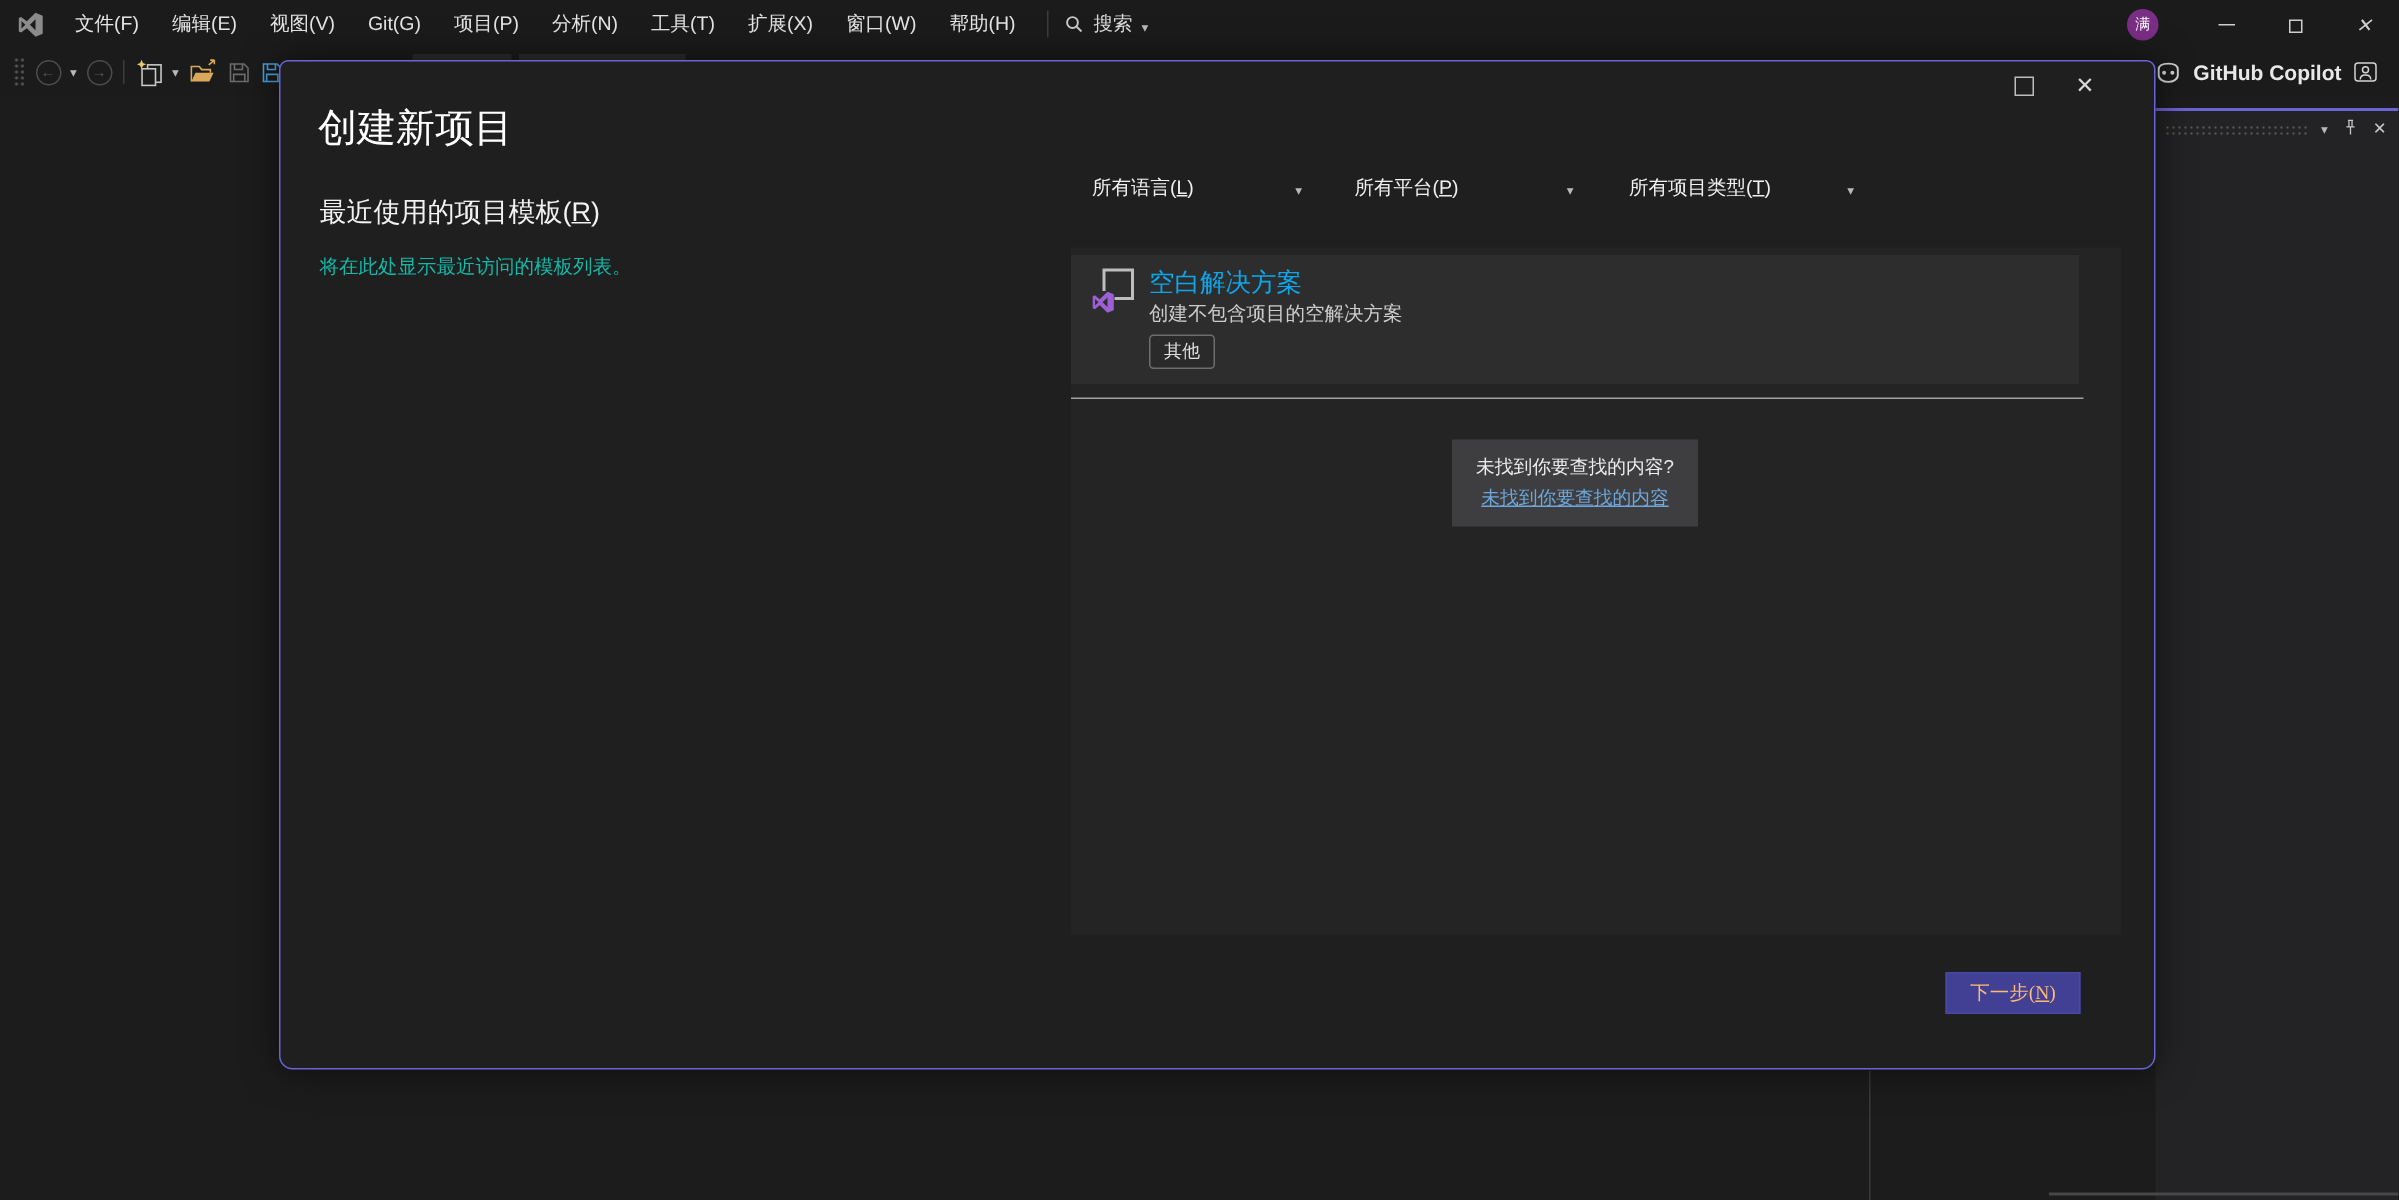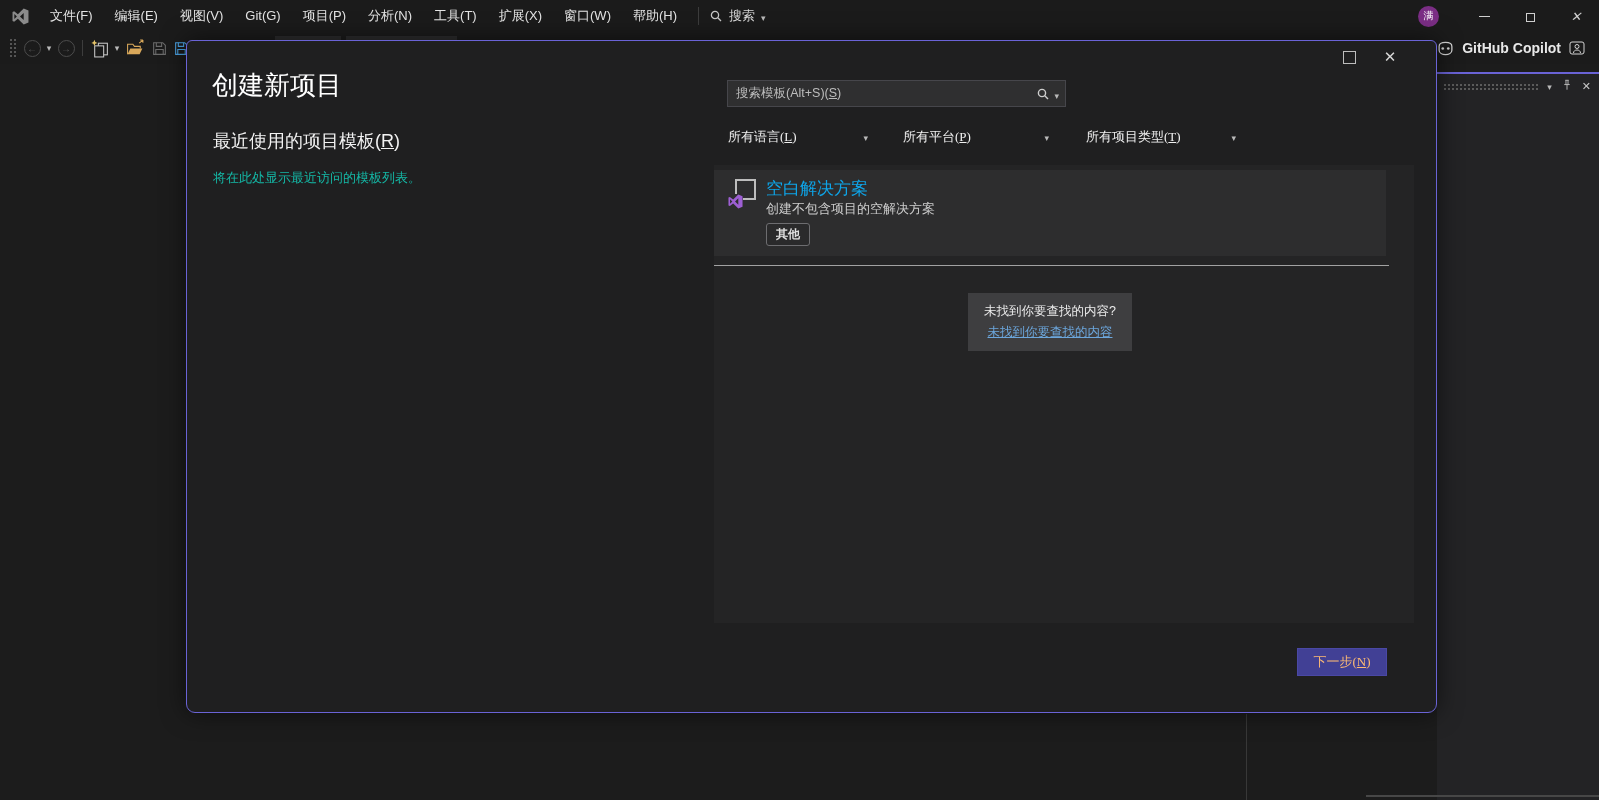--- a/index.html
+++ b/index.html
@@ -66,35 +66,35 @@
   .dlg-title { position:absolute; left:25px; top:27px; font-size:26px; color:#ffffff; }
   .recent-header { position:absolute; left:26px; top:88px; font-size:18px; color:#f2f2f2;text-align:center; }
   .recent-hint { position:absolute; left:26px; top:128px; font-size:13px; color:#14b8a6; }
 
   .search-box { position:absolute; left:540px; top:39px; width:339px; height:27px;
     background:#2f2f30; border:1px solid #46464b; display:flex; align-items:center; }
   .search-box .ph { flex:1; padding-left:8px; font-size:12.5px; color:#bdbdbd; white-space:nowrap; overflow:hidden; }
   .search-box svg { margin-right:4px; }
   .search-box .caret { margin-right:6px; }
 
-  .filter { position:absolute; top:84px; height:24px; display:flex; align-items:center;
-    justify-content:space-between; font-size:13px; color:#f0f0f0;font-family:Liberation Serif, serif; }
+  .filter { position:absolute; top:72px; height:24px; display:flex; align-items:center;
+    justify-content:space-between; font-size:13px; color:#f0f0f0; }
   .f-lang { left:541px; width:140px; }
   .f-plat { left:716px; width:146px;gap:25px; }
   .f-type { left:899px; width:150px; }
 
   .list { position:absolute; left:527px; top:124px; width:700px; height:458px; background:#242425; }
   .tpl-item { position:absolute; left:0; top:5px; width:672px; height:86px; background:#2d2d2e; }
   .sln-icon { position:absolute; left:14px; top:9px; width:28px; height:32px; }
   .sln-box { position:absolute; right:0; top:0; width:21px; height:21px; border:2px solid #bdbdbd; }
   .sln-vs { position:absolute; left:0; bottom:2px; width:15px; height:15px; background:#2d2d2e; }
   .tpl-name { position:absolute; left:52px; top:7px; font-size:17px; color:#0ea5e9; }
   .tpl-desc { position:absolute; left:52px; top:30px; font-size:13px; color:#cccccc; }
   .tpl-tag { position:absolute; left:52px; top:53px; font-size:12px; color:#e0e0e0;
-    border:1px solid #6d6d70; border-radius:3px; padding:2px 9px; background:#2a2a2b;font-weight:bold; }
+    border:1px solid #6d6d70; border-radius:3px; padding:2px 9px; background:#2a2a2b; }
   .list-sep { position:absolute; left:0; top:100px; width:675px; height:1px; background:#a2a2a2; }
   .notfound-wrap { position:absolute; left:0; top:128px; width:672px; text-align:center; }
   .notfound { display:inline-block; background:#3e3e40; padding:10px 16px; }
   .nf-msg { font-size:12.5px; color:#ececec; }
   .nf-link { font-size:12.5px; color:var(--link,#6ca7dd); text-decoration:underline; margin-top:4px; display:block; }
 
   .next-btn { position:absolute; left:1110px; top:607px; width:90px; height:28px;
     background:var(--next-button-bg,#414095); color:#fdba74; font-size:13px;
     display:flex; align-items:center; justify-content:center; border:1px solid #4a48a5;font-family:Liberation Serif, serif; }
   u { text-decoration:underline; }
@@ -218,28 +218,20 @@
   <div class="dialog">
     <span class="dlg-max">
         <i></i>
       </span>
     <span class="dlg-close"></span>
 
     <div class="dlg-title">创建新项目</div>
     <div class="recent-header">最近使用的项目模板(<u>R</u>)</div>
     <div class="recent-hint">将在此处显示最近访问的模板列表。</div>
 
-    <div class="search-box">
-      <span class="ph">搜索模板(Alt+S)(<u>S</u>)</span>
-      <svg viewBox="0 0 14 14" width="14" height="14">
-          <circle cx="6" cy="6" r="3.6" fill="none" stroke="#cfcfcf" stroke-width="1.4"></circle>
-          <path d="M8.8 8.8 12 12" stroke="#cfcfcf" stroke-width="1.4"></path>
-        </svg>
-      <span class="caret"></span>
-    </div>
 
     <div class="filter f-lang">
       <span>所有语言(<u>L</u>)</span>
       <span class="caret"></span>
     </div>
     <div class="filter f-plat">
       <span>所有平台(<u>P</u>)</span>
       <span class="caret"></span>
     </div>
     <div class="filter f-type">

